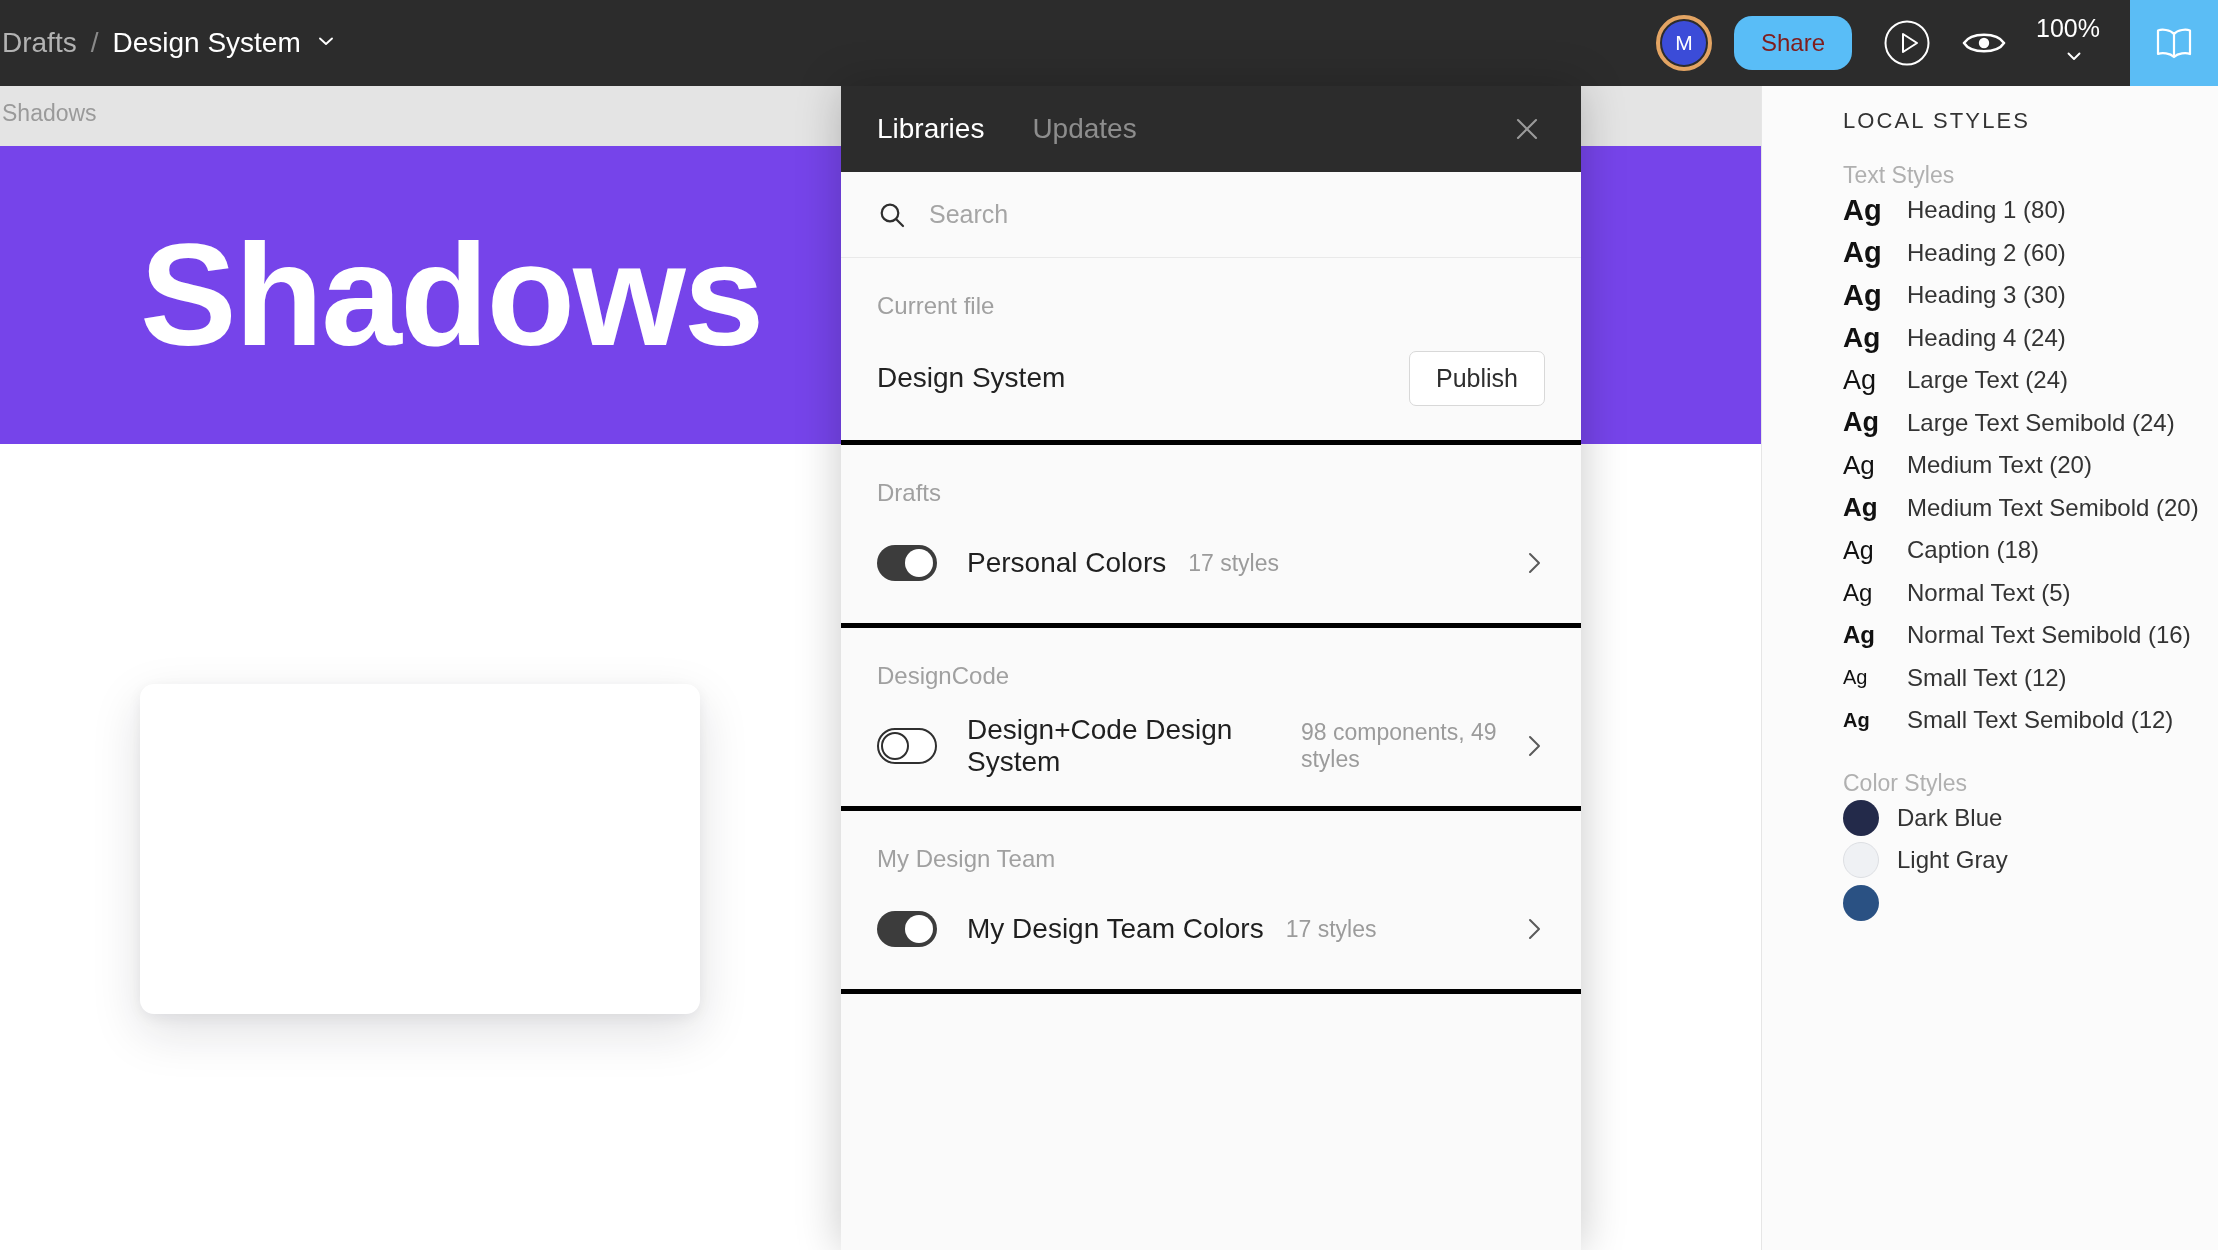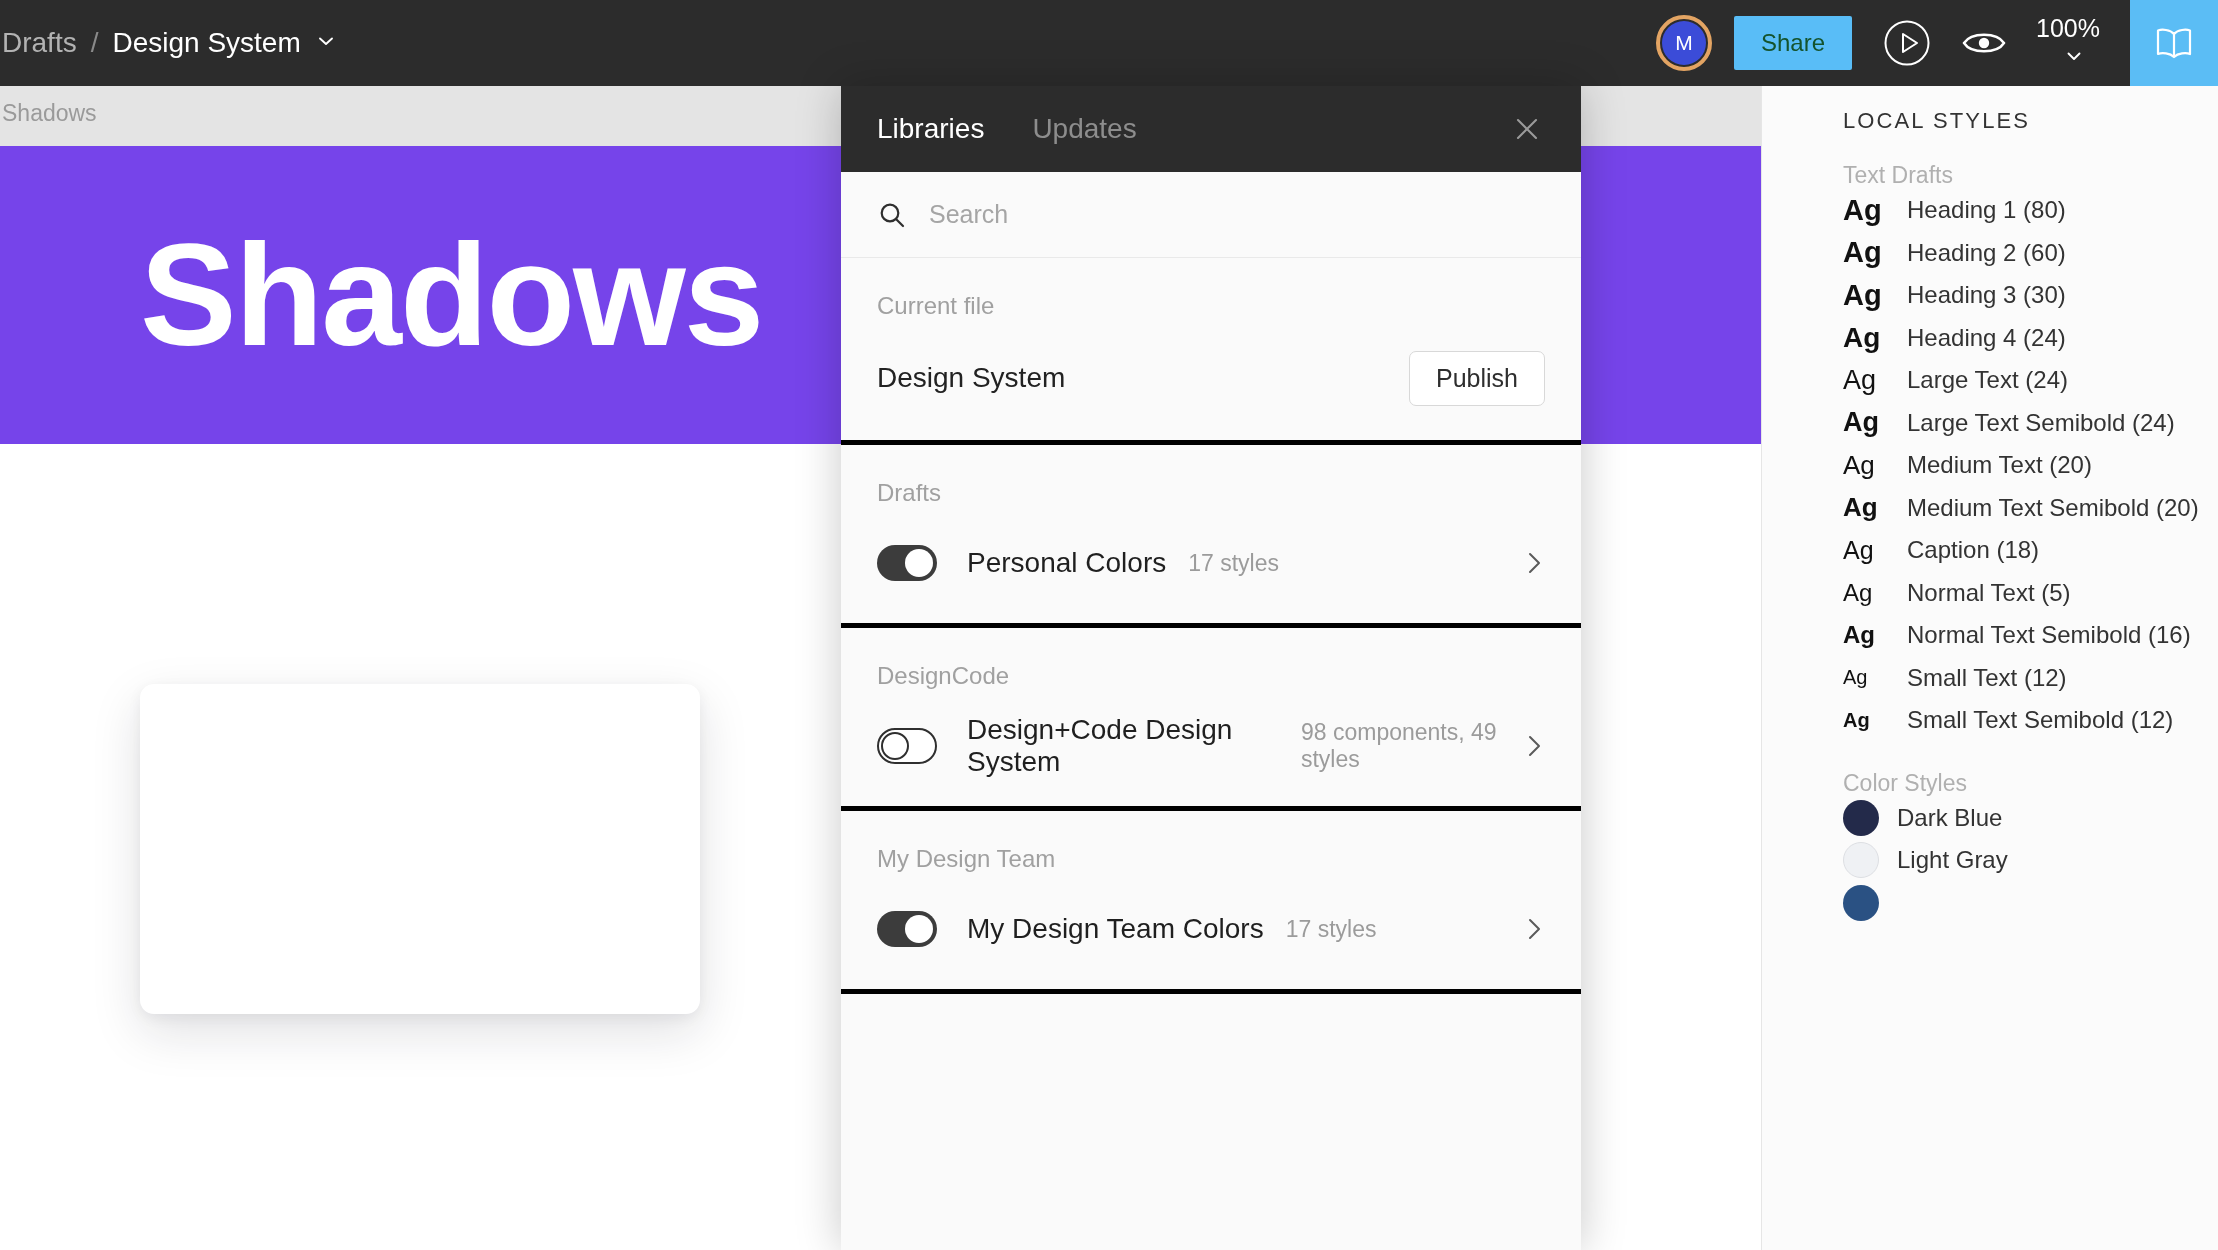--- a/index.html
+++ b/index.html
@@ -28,22 +28,22 @@
     width: 56px; height: 56px; border-radius: 50%;
     border: 4px solid #e3a463; display: flex; align-items: center;
     justify-content: center; margin-right: 22px;
   }
   .avatar {
     width: 44px; height: 44px; border-radius: 50%;
     background: #3b4cd8; color: #fff; font-size: 21px;
     display: flex; align-items: center; justify-content: center;
   }
   .share-btn {
-    background: #59bdf7; color: #14532d; font-size: 24px;
-    border: none; border-radius: 2px;
+    background: #59bdf7; color: #7f1d1d; font-size: 24px;
+    border: none; border-radius: 18px;
     padding: 13px 27px; cursor: pointer; margin-right: 26px;
     font-family: "Liberation Sans", sans-serif;
   }
   .icon-btn {
     display: flex; align-items: center; justify-content: center;
     cursor: pointer; background: none; border: none;
   }
   .play-btn { width: 58px; height: 58px; margin-right: 20px; }
   .eye-btn { width: 56px; height: 56px; margin-right: 24px; }
   .zoom-ctl {
@@ -308,21 +308,21 @@
           <svg width="22" height="28" viewBox="0 0 22 28">
               <path d="M7 5 L16 14 L7 23" fill="none" stroke="#5a5a5a" stroke-width="2" stroke-linecap="round" stroke-linejoin="round"></path>
             </svg>
         </div>
       </div>
     </div>
   </div>
 
   <div class="sidebar">
     <div class="panel-title">LOCAL STYLES</div>
-    <div class="group-label">Text Drafts</div>
+    <div class="group-label">Text Styles</div>
     <div id="text-styles-list">
         <div class="style-row">
           <span class="ag" style="font-size: 29px; font-weight: bold;">Ag</span>
           <span class="style-name">Heading 1 (80)</span>
         </div>
         <div class="style-row">
           <span class="ag" style="font-size: 29px; font-weight: bold;">Ag</span>
           <span class="style-name">Heading 2 (60)</span>
         </div>
         <div class="style-row">

